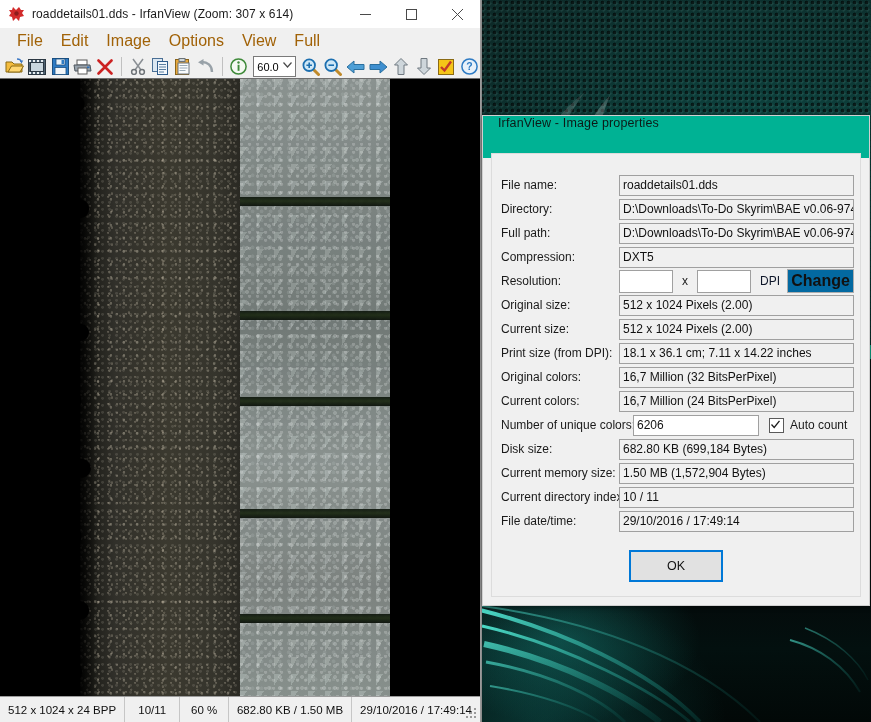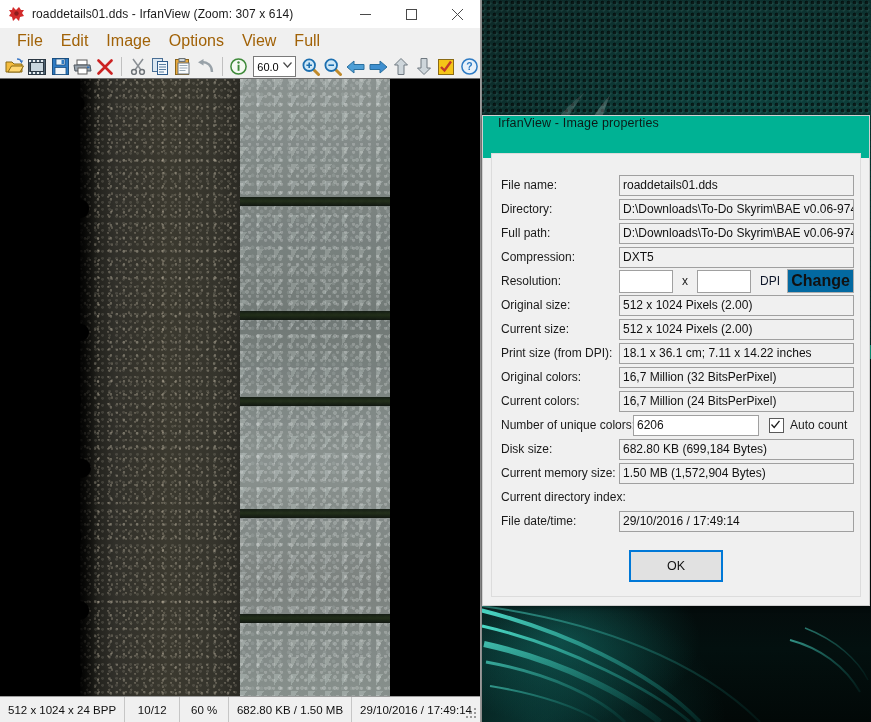--- a/index.html
+++ b/index.html
@@ -420,21 +420,21 @@
     <div class="mortar" style="top:118px"></div>
     <div class="mortar" style="top:232px"></div>
     <div class="mortar" style="top:318px"></div>
     <div class="mortar" style="top:430px"></div>
     <div class="mortar" style="top:535px"></div>
     <div class="img-band" id="band-black-r"></div>
   </div>
 
   <div id="iv-statusbar">
     <div class="sbcell first">512 x 1024 x 24 BPP</div>
-    <div class="sbcell c2">10/12</div>
+    <div class="sbcell c2">10/11</div>
     <div class="sbcell c3">60 %</div>
     <div class="sbcell c4">682.80 KB / 1.50 MB</div>
     <div class="sbcell c5">29/10/2016 / 17:49:14</div>
     <svg id="grip" viewBox="0 0 12 12">
       <g fill="#9a9a9a">
           <rect x="9" y="9" width="2" height="2"></rect>
           <rect x="5" y="9" width="2" height="2"></rect>
           <rect x="9" y="5" width="2" height="2"></rect>
           <rect x="1" y="9" width="2" height="2"></rect>
           <rect x="5" y="5" width="2" height="2"></rect>
@@ -522,20 +522,21 @@
       <div class="fld">682.80 KB (699,184 Bytes)</div>
     </div>
 
     <div class="row">
       <div class="lbl">Current memory size:</div>
       <div class="fld">1.50  MB (1,572,904 Bytes)</div>
     </div>
 
     <div class="row">
       <div class="lbl">Current directory index:</div>
+      <div class="fld">10  /  11</div>
     </div>
 
     <div class="row">
       <div class="lbl">File date/time:</div>
       <div class="fld">29/10/2016 / 17:49:14</div>
     </div>
 
 
     <div id="ok-wrap">
       <div id="ok-btn">OK</div>

